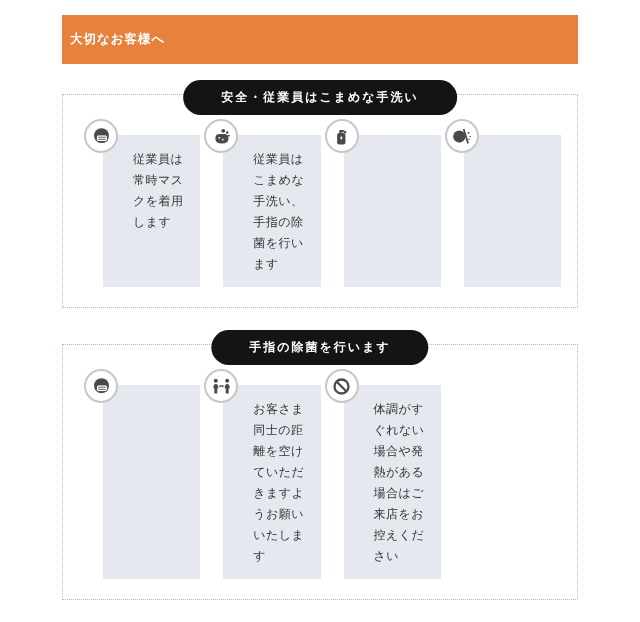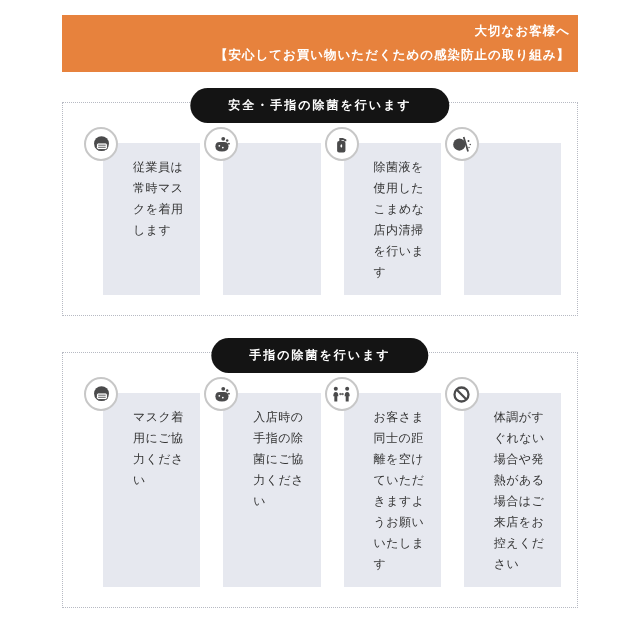--- a/index.html
+++ b/index.html
@@ -1,22 +1,22 @@
 <!DOCTYPE html>
 <html><head>
 <meta charset="utf-8">
 <style>
   * { margin:0; padding:0; box-sizing:border-box; }
   html,body { width:640px; height:622px; background:#ffffff; overflow:hidden; }
   body { font-family:"Liberation Sans","DejaVu Sans",sans-serif; color:#333; position:relative; }
   .wrap { position:absolute; left:62px; top:15px; width:516px; }
 
   .banner {
-    background:#E7823D; color:#ffffff; text-align:right;
-    padding:4px 8px; font-weight:bold; font-size:12.5px;
+    background:#E7823D; color:#ffffff; text-align:left;
+    padding:12px 8px; font-weight:bold; font-size:12.5px;
     letter-spacing:1px; line-height:23px;
   }
   .banner div { margin:1px 0; }
 
   .section {
     position:relative; border:1px dotted #b7bac3;
     padding:40px 16px 20px 40px; margin-top:30px;
   }
   .section + .section { margin-top:36px; }
 
@@ -49,25 +49,24 @@
   .ic { fill:#4a4a4b; stroke:none; }
   .ic-stroke { fill:none; stroke:#4a4a4b; }
 </style>
 </head>
 <body>
 
 <div class="wrap">
 
   <div class="banner" style="background: rgb(231, 130, 61);">
     <div>大切なお客様へ</div>
-    <div>【安心してお買い物いただくための感染防止の取り組み】</div>
   </div>
 
   <div class="section">
-    <div class="pill">安全・手指の除菌を行います</div>
+    <div class="pill">安全・従業員はこまめな手洗い</div>
     <div class="grid">
 
       <div class="card">
         <span class="badge">
           <svg viewBox="0 0 24 24">
             <circle class="ic" cx="12" cy="11" r="8.5"></circle>
             <rect x="6.2" y="10.2" width="12.6" height="7.6" rx="2.4" fill="#ffffff" stroke="#4a4a4b" stroke-width="1.1"></rect>
             <line x1="8.2" y1="12.8" x2="16.8" y2="12.8" stroke="#4a4a4b" stroke-width="1"></line>
             <line x1="8.2" y1="15.2" x2="16.8" y2="15.2" stroke="#4a4a4b" stroke-width="1"></line>
           </svg>
@@ -79,31 +78,31 @@
         <span class="badge">
           <svg viewBox="0 0 24 24">
             <path class="ic" d="M5 14 q0 -5 5 -5 l5 0 q5 0 5 5 q0 6 -7.5 6 q-7.5 0 -7.5 -6 z"></path>
             <circle class="ic" cx="14" cy="5.5" r="2.2"></circle>
             <circle class="ic" cx="18.5" cy="7.5" r="1.4"></circle>
             <circle class="ic" cx="20.5" cy="11" r="1.1"></circle>
             <circle cx="9.5" cy="13.5" r="1" fill="#ffffff"></circle>
             <circle cx="13.5" cy="15.5" r="1" fill="#ffffff"></circle>
           </svg>
         </span>
+        <span class="txt">従業員はこまめな手洗い、手指の除菌を行います</span>
       </div>
 
       <div class="card">
         <span class="badge">
           <svg viewBox="0 0 24 24">
             <rect class="ic" x="7" y="8" width="9.5" height="13" rx="2.2"></rect>
             <path class="ic" d="M9.5 8 L9.5 4.5 L13.5 4.5 L17.5 6.2 L17.5 8.2 L15 8.2 L15 7 L12 7 L12 8 z"></path>
             <path d="M11.8 11.5 q2.1 2.6 0 4.2 q-2.1 -1.6 0 -4.2 z" fill="#ffffff"></path>
           </svg>
         </span>
-        <span class="txt">除菌液を使用したこまめな店内清掃を行います</span>
       </div>
 
       <div class="card">
         <span class="badge">
           <svg viewBox="0 0 24 24">
             <circle class="ic" cx="9.5" cy="12" r="7"></circle>
             <line x1="14.5" y1="3.5" x2="19.5" y2="20" stroke="#4a4a4b" stroke-width="2"></line>
             <circle class="ic" cx="20" cy="8" r="1.1"></circle>
             <circle class="ic" cx="22" cy="12" r="0.9"></circle>
             <circle class="ic" cx="20.6" cy="15.5" r="0.8"></circle>
@@ -120,36 +119,22 @@
 
       <div class="card">
         <span class="badge">
           <svg viewBox="0 0 24 24">
             <circle class="ic" cx="12" cy="11" r="8.5"></circle>
             <rect x="6.2" y="10.2" width="12.6" height="7.6" rx="2.4" fill="#ffffff" stroke="#4a4a4b" stroke-width="1.1"></rect>
             <line x1="8.2" y1="12.8" x2="16.8" y2="12.8" stroke="#4a4a4b" stroke-width="1"></line>
             <line x1="8.2" y1="15.2" x2="16.8" y2="15.2" stroke="#4a4a4b" stroke-width="1"></line>
           </svg>
         </span>
-        <span class="txt">マスク着用にご協力ください</span>
       </div>
 
-      <div class="card">
-        <span class="badge">
-          <svg viewBox="0 0 24 24">
-            <path class="ic" d="M5 14 q0 -5 5 -5 l5 0 q5 0 5 5 q0 6 -7.5 6 q-7.5 0 -7.5 -6 z"></path>
-            <circle class="ic" cx="14" cy="5.5" r="2.2"></circle>
-            <circle class="ic" cx="18.5" cy="7.5" r="1.4"></circle>
-            <circle class="ic" cx="20.5" cy="11" r="1.1"></circle>
-            <circle cx="9.5" cy="13.5" r="1" fill="#ffffff"></circle>
-            <circle cx="13.5" cy="15.5" r="1" fill="#ffffff"></circle>
-          </svg>
-        </span>
-        <span class="txt">入店時の手指の除菌にご協力ください</span>
-      </div>
 
       <div class="card">
         <span class="badge">
           <svg viewBox="0 0 24 24">
             <circle class="ic" cx="5.5" cy="5.5" r="2.3"></circle>
             <path class="ic" d="M2.6 14 q0 -5 2.9 -5 q2.9 0 2.9 5 l-1.2 0 l0 6 l-3.4 0 l0 -6 z"></path>
             <circle class="ic" cx="18.5" cy="5.5" r="2.3"></circle>
             <path class="ic" d="M15.6 14 q0 -5 2.9 -5 q2.9 0 2.9 5 l-1.2 0 l0 6 l-3.4 0 l0 -6 z"></path>
             <path class="ic" d="M9 11.5 l2 -1.5 l0 3 z"></path>
             <path class="ic" d="M15 11.5 l-2 -1.5 l0 3 z"></path>

